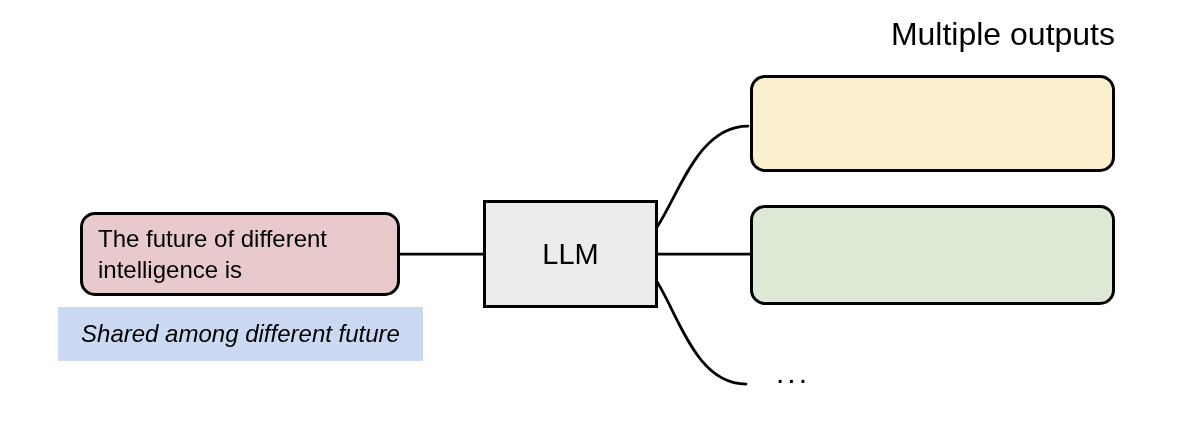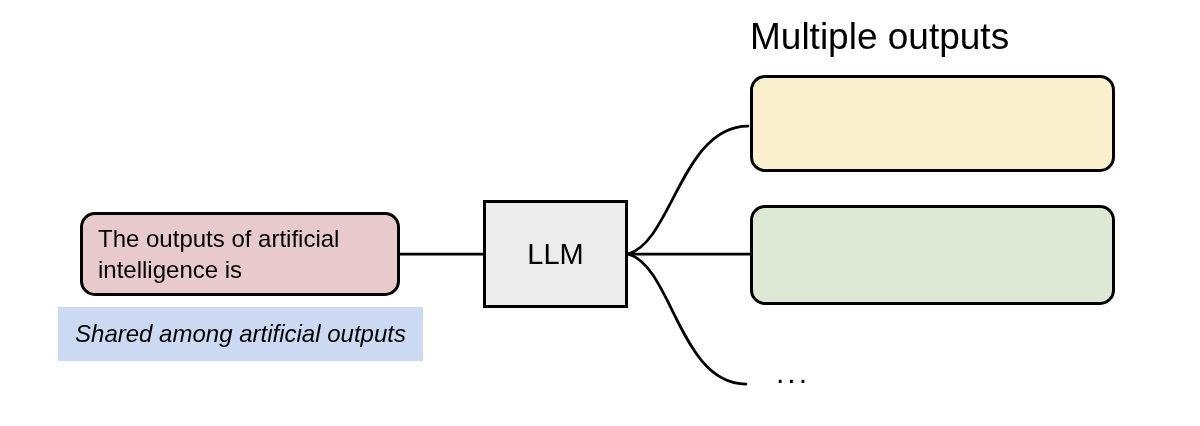--- a/index.html
+++ b/index.html
@@ -21,22 +21,22 @@
   }
   .connectors path, .connectors line {
     fill: none;
     stroke: var(--stroke, #000000);
     stroke-width: 2.75;
     stroke-linecap: round;
   }
   .label {
     position: absolute;
     z-index: 2;
-    font-size: 37px;
-    text-align: left;
+    font-size: 32px;
+    text-align: right;
     white-space: nowrap;
   }
   .prompt-label   { left: 80px;  top: 156px; width: 320px; }
   .outputs-label  { left: 750px; top: 16px;  width: 365px; }
   .box {
     position: absolute;
     z-index: 2;
     border: 3px solid var(--stroke, #000000);
   }
   .rounded { border-radius: 15px; }
@@ -45,21 +45,21 @@
     width: 320px; height: 84px;
     background: var(--prompt-fill, #e8cacc);
     display: flex;
     align-items: center;
     padding: 0 15px;
     font-size: 24px;
     line-height: 31px;
   }
   .llm-box {
     left: 483px; top: 200px;
-    width: 145px; height: 108px;
+    width: 175px; height: 108px;
     background: var(--llm-fill, #ececec);
     display: flex;
     align-items: center;
     justify-content: center;
     font-size: 29px;
   }
   .output-box-1 {
     left: 750px; top: 75px;
     width: 365px; height: 97px;
     background: var(--output1-fill, #faf0cd);
@@ -97,25 +97,25 @@
 
   <svg class="connectors" viewBox="0 0 1200 426" xmlns="http://www.w3.org/2000/svg">
     <line x1="400" y1="254" x2="483" y2="254"></line>
     <path d="M 628 254 C 672 242 682 126 748 126"></path>
     <line x1="628" y1="254" x2="750" y2="254"></line>
     <path d="M 628 254 C 672 266 680 384 746 384"></path>
   </svg>
 
 
   <div class="box rounded prompt-box">
-    <span>The outputs of artificial intelligence is</span>
+    <span>The future of different intelligence is</span>
   </div>
 
   <div class="shared-note">
-    <span>Shared among artificial outputs</span>
+    <span>Shared among different future</span>
   </div>
 
   <div class="box llm-box">
     <span>LLM</span>
   </div>
 
   <div class="label outputs-label">Multiple outputs</div>
 
   <div class="box rounded output-box-1"></div>
 

